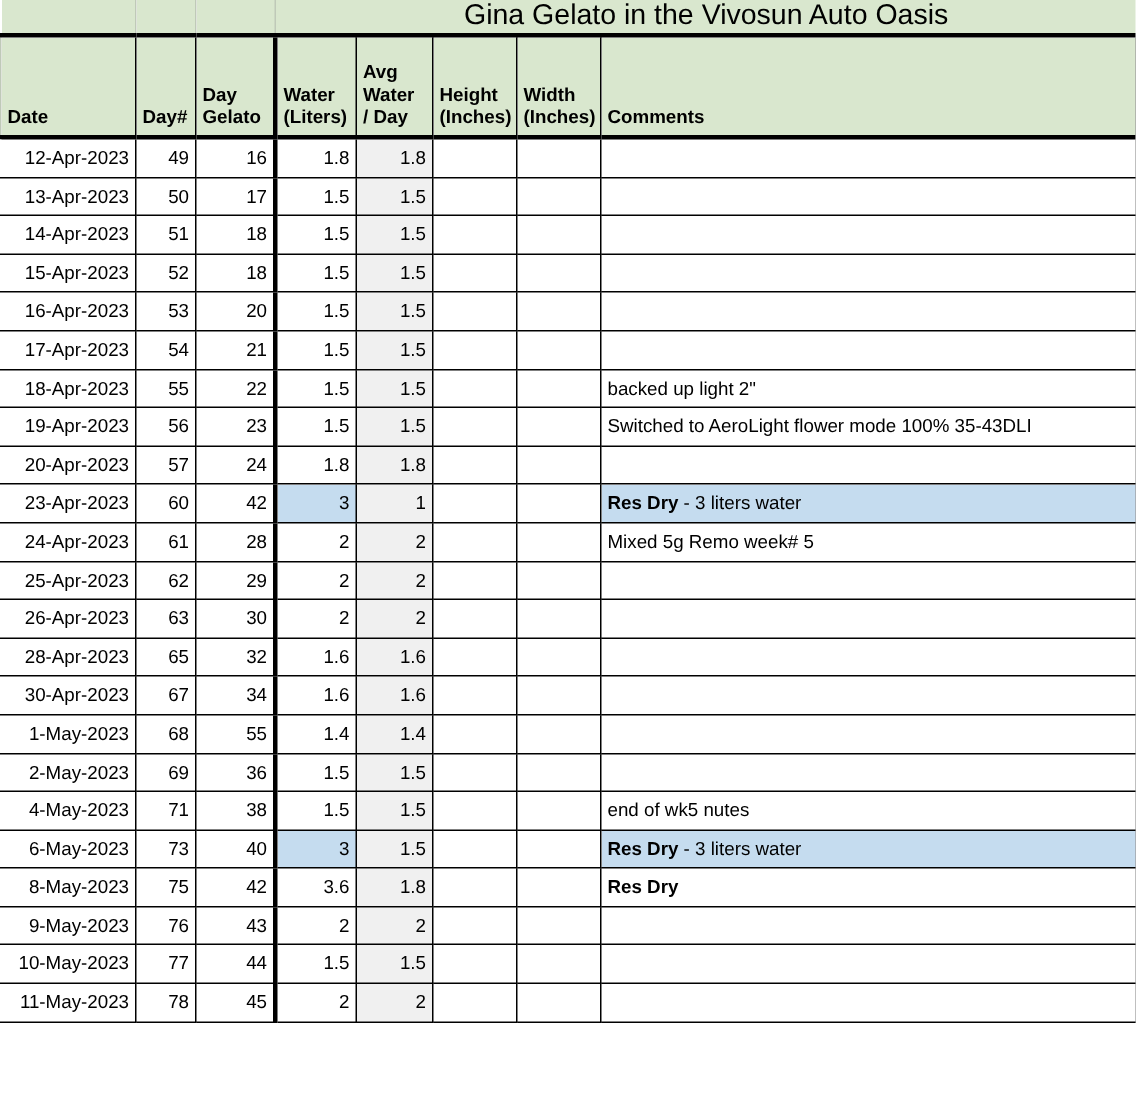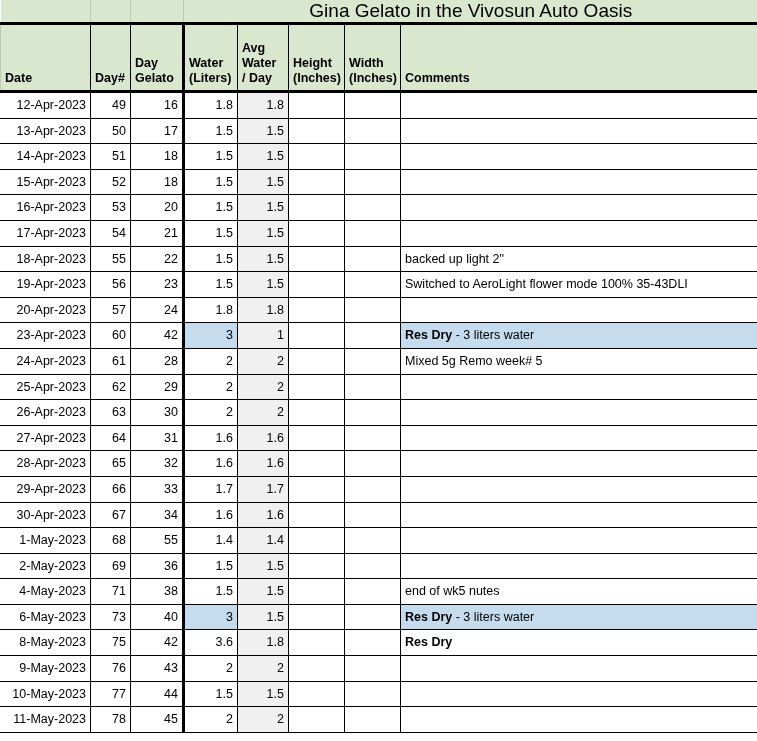--- a/index.html
+++ b/index.html
@@ -287,50 +287,30 @@
           <td class="d-date">26-Apr-2023</td>
           <td class="d-num">63</td>
           <td class="d-num">30</td>
           <td class="d-water">2</td>
           <td class="d-avg">2</td>
           <td class="d-num"></td>
           <td class="d-num"></td>
           <td class="d-comments"></td>
         </tr>
         <tr class="data-row">
-          <td class="d-date">27-Apr-2023</td>
-          <td class="d-num">64</td>
-          <td class="d-num">31</td>
-          <td class="d-water">1.6</td>
-          <td class="d-avg">1.6</td>
-          <td class="d-num"></td>
-          <td class="d-num"></td>
-          <td class="d-comments"></td>
-        </tr>
-        <tr class="data-row">
           <td class="d-date">28-Apr-2023</td>
           <td class="d-num">65</td>
           <td class="d-num">32</td>
           <td class="d-water">1.6</td>
           <td class="d-avg">1.6</td>
           <td class="d-num"></td>
           <td class="d-num"></td>
           <td class="d-comments"></td>
         </tr>
         <tr class="data-row">
-          <td class="d-date">29-Apr-2023</td>
-          <td class="d-num">66</td>
-          <td class="d-num">33</td>
-          <td class="d-water">1.7</td>
-          <td class="d-avg">1.7</td>
-          <td class="d-num"></td>
-          <td class="d-num"></td>
-          <td class="d-comments"></td>
-        </tr>
-        <tr class="data-row">
           <td class="d-date">30-Apr-2023</td>
           <td class="d-num">67</td>
           <td class="d-num">34</td>
           <td class="d-water">1.6</td>
           <td class="d-avg">1.6</td>
           <td class="d-num"></td>
           <td class="d-num"></td>
           <td class="d-comments"></td>
         </tr>
         <tr class="data-row">

